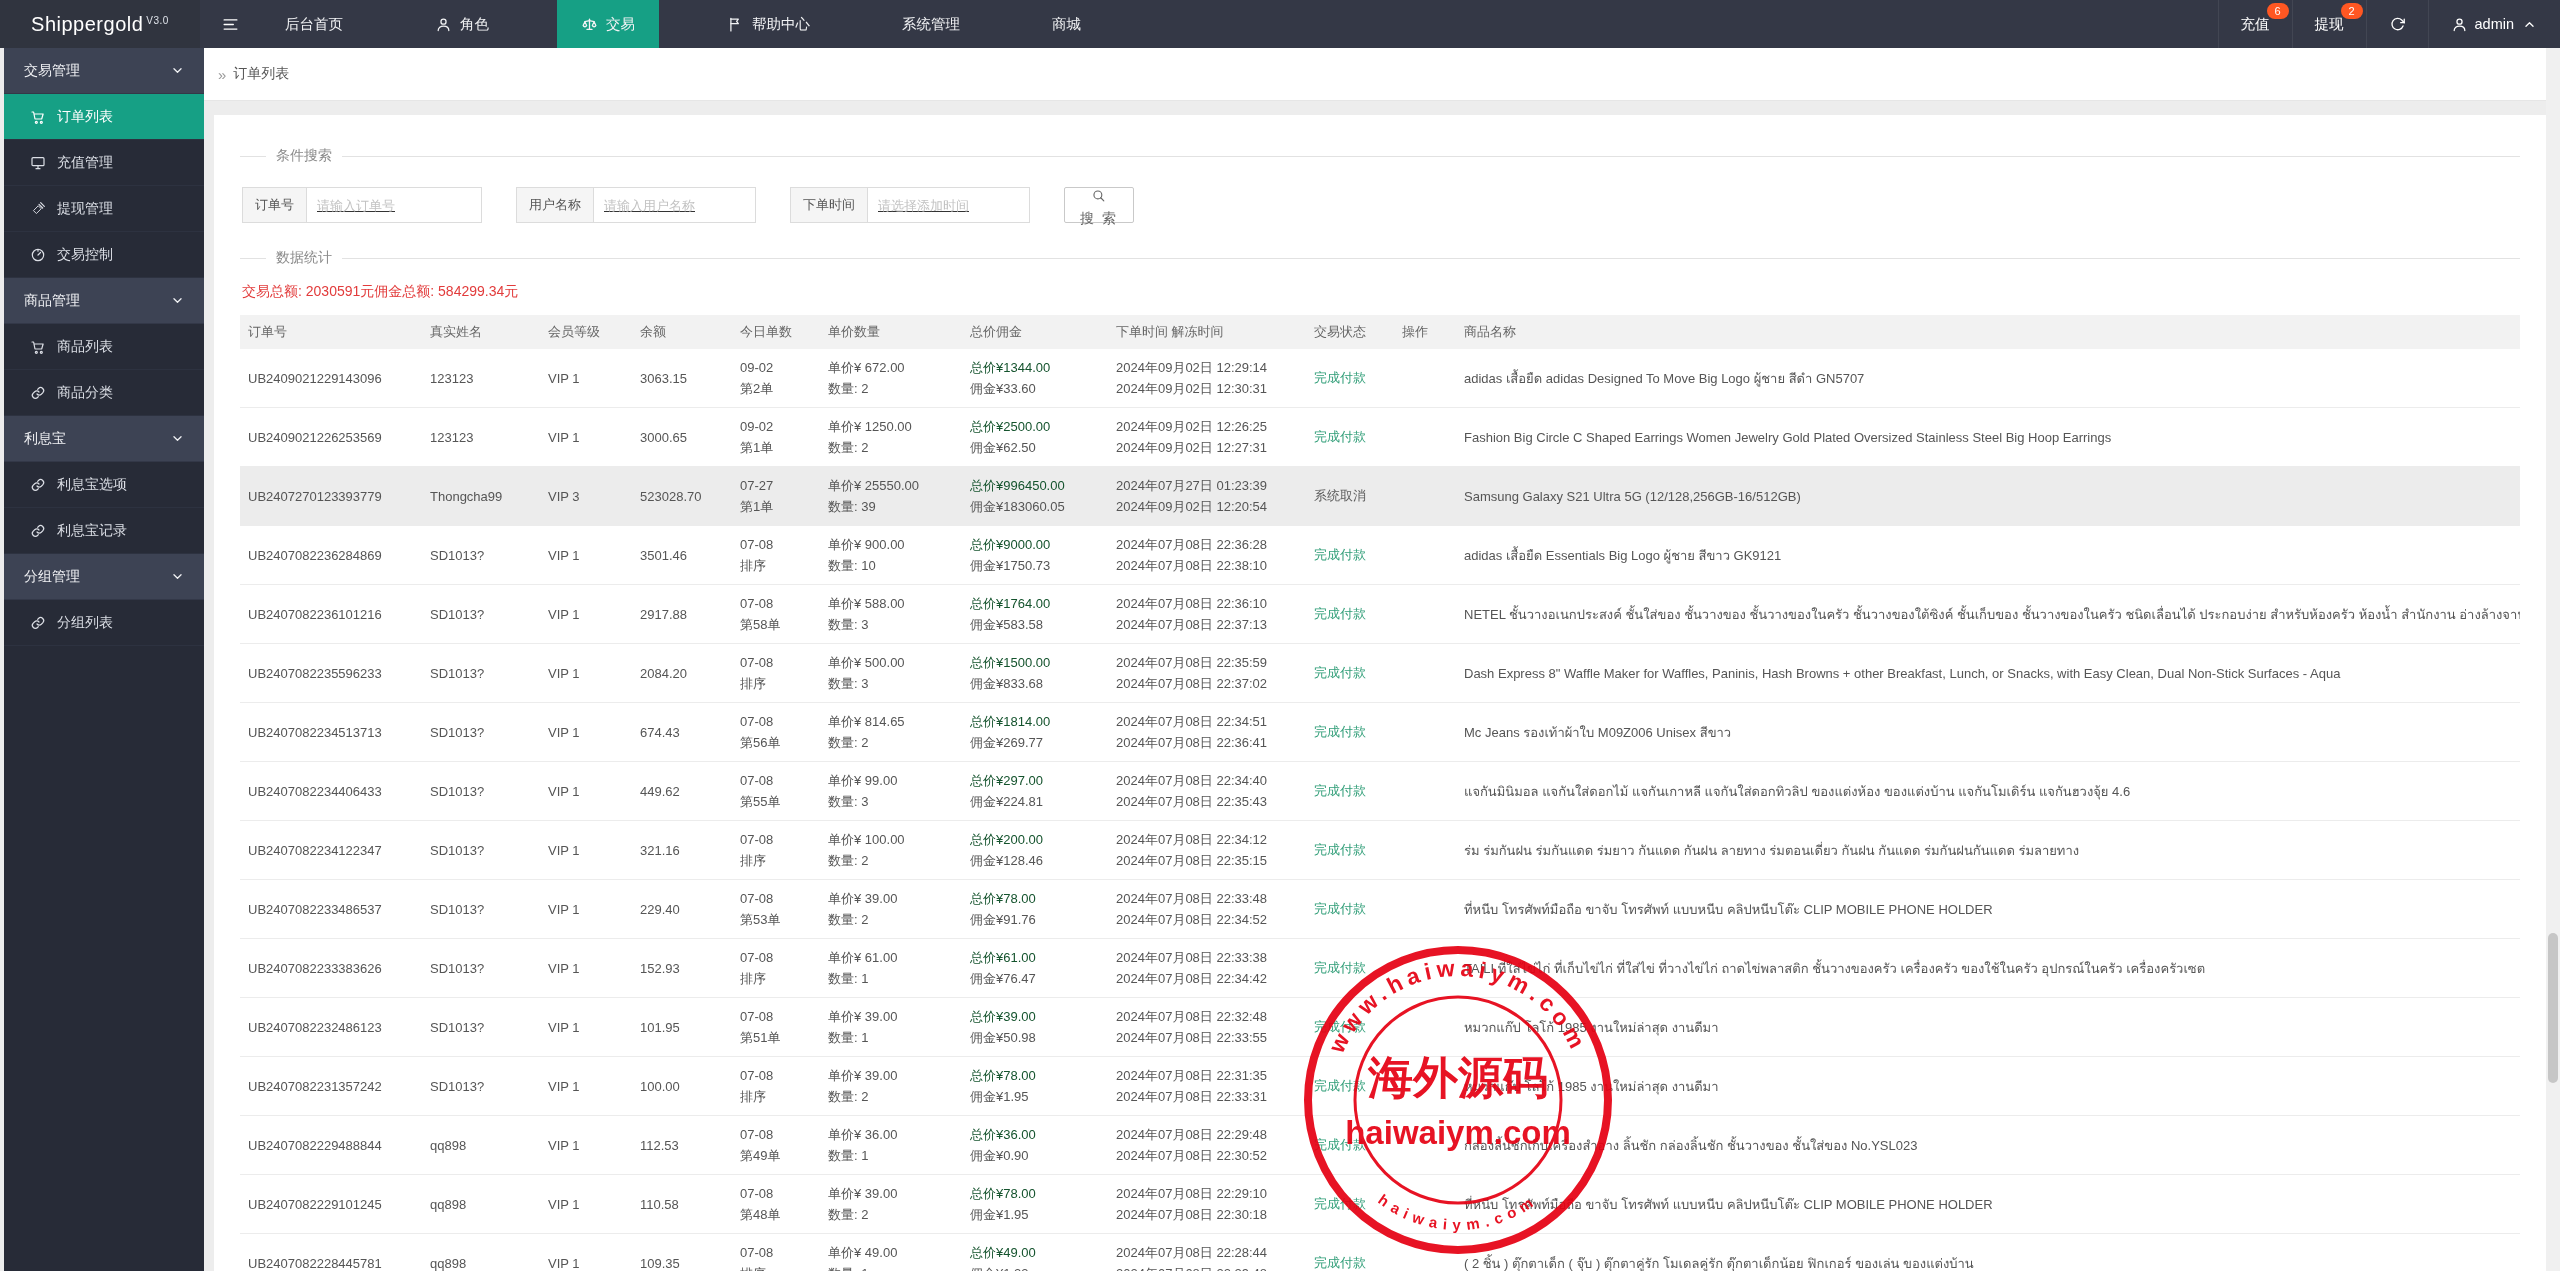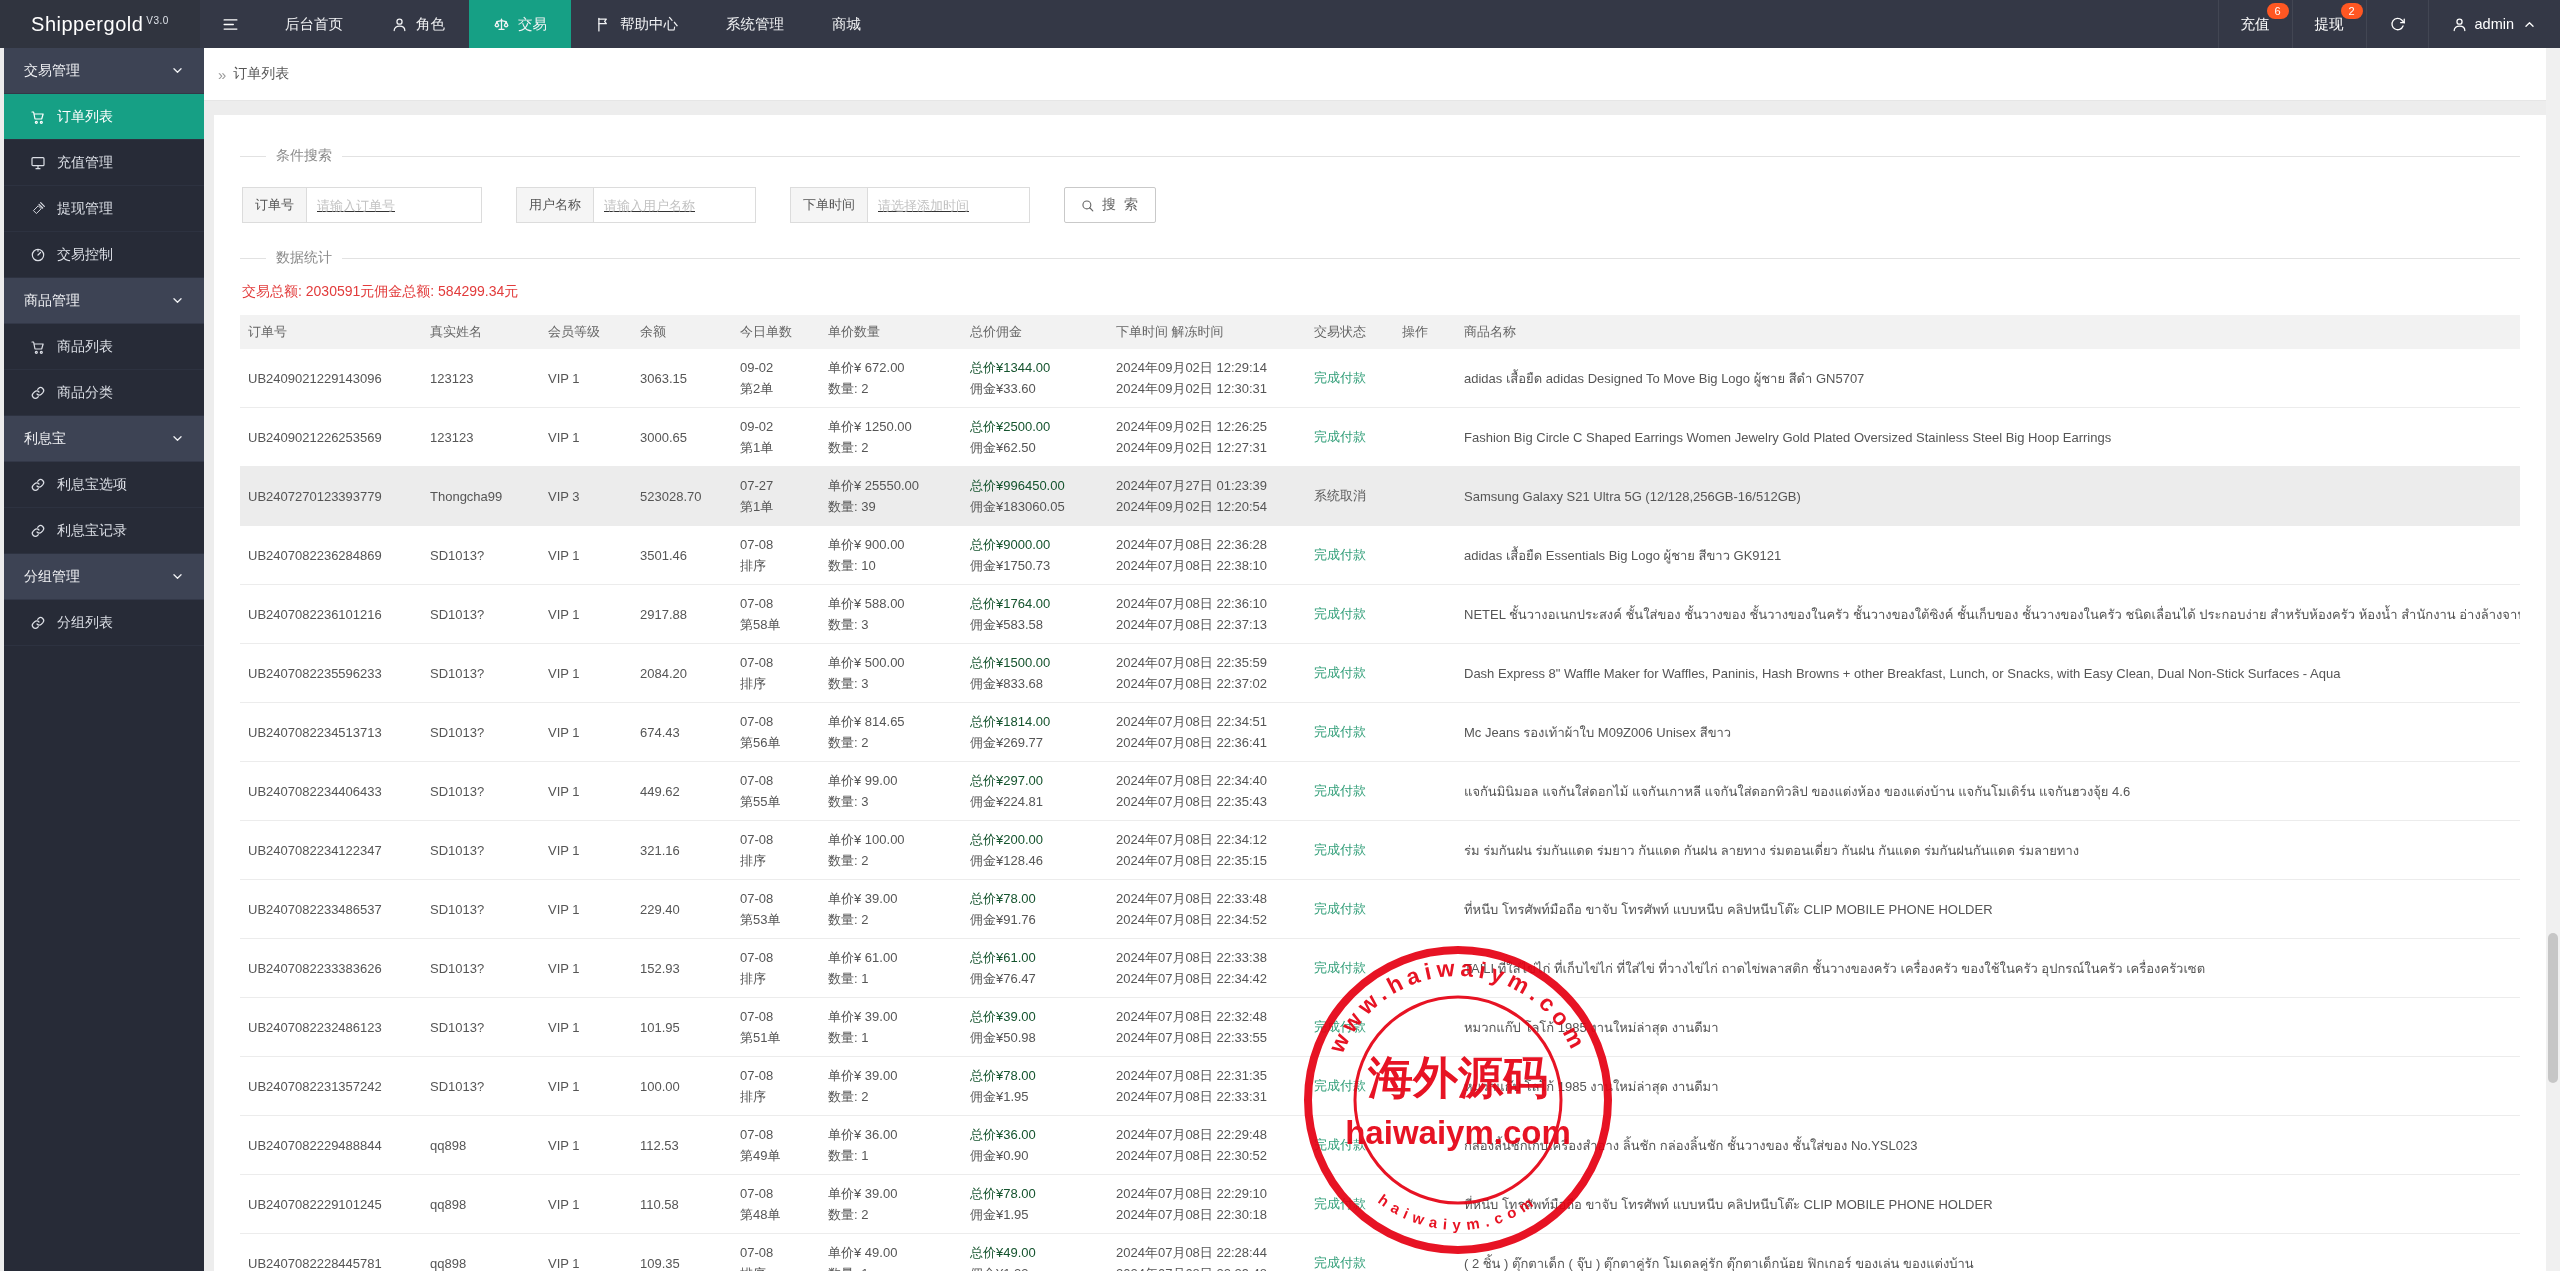--- a/index.html
+++ b/index.html
@@ -6,21 +6,21 @@
   body{width:2560px;height:1271px;position:relative;overflow:hidden;background:#ededed;
        font-family:"Liberation Sans","DejaVu Sans",sans-serif;-webkit-font-smoothing:antialiased;}
   .icon svg{width:17px;height:17px;display:block;}
   .icon{display:inline-flex;align-items:center;}
 
   
   .navbar{position:absolute;top:0;left:0;width:2560px;height:48px;background:#343846;display:flex;align-items:stretch;color:#fff;z-index:30;}
   .logo{width:200px;background:#30343f;display:flex;align-items:center;justify-content:center;font-size:20px;color:#fff;letter-spacing:.5px;}
   .logo sup{font-size:10px;margin-left:3px;transform:translateY(-4px);color:#dfe3ea;}
   .nav-toggle{display:flex;align-items:center;padding:0 22px;cursor:pointer;}
-  .nav-menu{display:flex;align-items:stretch;}
+  .nav-menu{display:flex;align-items:stretch;gap:44px;}
   .nav-item{display:flex;align-items:center;gap:8px;padding:0 24px;font-size:14.5px;color:#f2f3f5;cursor:pointer;}
   .nav-item.active{background:#16a085;}
   .nav-right{margin-left:auto;display:flex;align-items:stretch;}
   .nav-right-item{position:relative;display:flex;align-items:center;gap:7px;padding:0 22px;font-size:14.5px;border-left:1px solid rgba(255,255,255,.07);cursor:pointer;}
   .badge{position:absolute;top:3px;right:3px;background:#ff5722;color:#fff;font-size:11px;line-height:16px;min-width:16px;height:16px;border-radius:9px;text-align:center;padding:0 3px;}
 
   
   .sidebar{position:absolute;top:48px;left:4px;bottom:0;width:200px;background:#272b37;z-index:20;}
   .side-group-header{height:45px;background:#3d4354;color:#f0f1f4;display:flex;align-items:center;justify-content:space-between;padding:0 18px 0 20px;font-size:14px;cursor:pointer;border-bottom:1px solid #333848;}
   .side-item{height:45px;display:flex;align-items:center;gap:11px;padding:0 14px 0 26px;color:#dcdfe6;font-size:14px;background:#272b37;border-bottom:1px solid #2d3240;cursor:pointer;}
@@ -35,21 +35,21 @@
   .card{background:#fff;padding:6px 26px 20px 26px;min-height:1151px;box-sizing:border-box;position:relative;}
 
   fieldset{border:1px solid #e2e2e2;border-width:1px 0 0 0;margin:26px 0 0 0;padding:0;}
   legend{margin-left:26px;padding:0 10px;color:#8a8a8a;font-size:14px;}
 
   .search-row{display:flex;align-items:center;gap:34px;margin:22px 0 2px 2px;}
   .input-group{display:flex;border:1px solid #dcdcdc;height:34px;width:238px;background:#fff;}
   .ig-label{background:#f5f5f5;border-right:1px solid #dcdcdc;display:flex;align-items:center;padding:0 12px;font-size:13px;color:#555;white-space:nowrap;}
   .input-group input{border:none;outline:none;flex:1;min-width:0;padding:0 10px;font-size:13px;color:#333;font-family:inherit;text-decoration:underline;}
   .input-group input::placeholder{color:#c2c2c2;}
-  .search-btn{display:inline-flex;align-items:center;gap:7px;height:36px;padding:0 15px;background:#fff;border:1px solid #c9c9c9;border-radius:2px;font-size:14px;color:#666;cursor:pointer;font-family:inherit;letter-spacing:2px;}
+  .search-btn{display:inline-flex;align-items:center;gap:7px;height:36px;padding:0 15px;background:#fff;border:1px solid #c9c9c9;border-radius:2px;font-size:14px;color:#666;cursor:pointer;font-family:inherit;letter-spacing:2px;flex-direction:column;}
   .search-btn .icon svg{width:15px;height:15px;}
 
   .stats-line{display:flex;margin:16px 0 2px 2px;font-size:14px;color:#e23b3b;}
 
   table{width:100%;border-collapse:collapse;margin-top:14px;table-layout:fixed;}
   thead th{background:#f2f2f2;height:34px;font-size:13px;color:#666;font-weight:normal;text-align:left;padding:0 8px;white-space:nowrap;overflow:hidden;}
   tbody td{height:58px;border-bottom:1px solid #ececec;font-size:13px;color:#555;padding:0 8px;vertical-align:middle;white-space:nowrap;overflow:hidden;}
   tbody tr.highlight td{background:#ececec;}
   .two-line div{line-height:21px;}
   .red{color:#14532d;}

